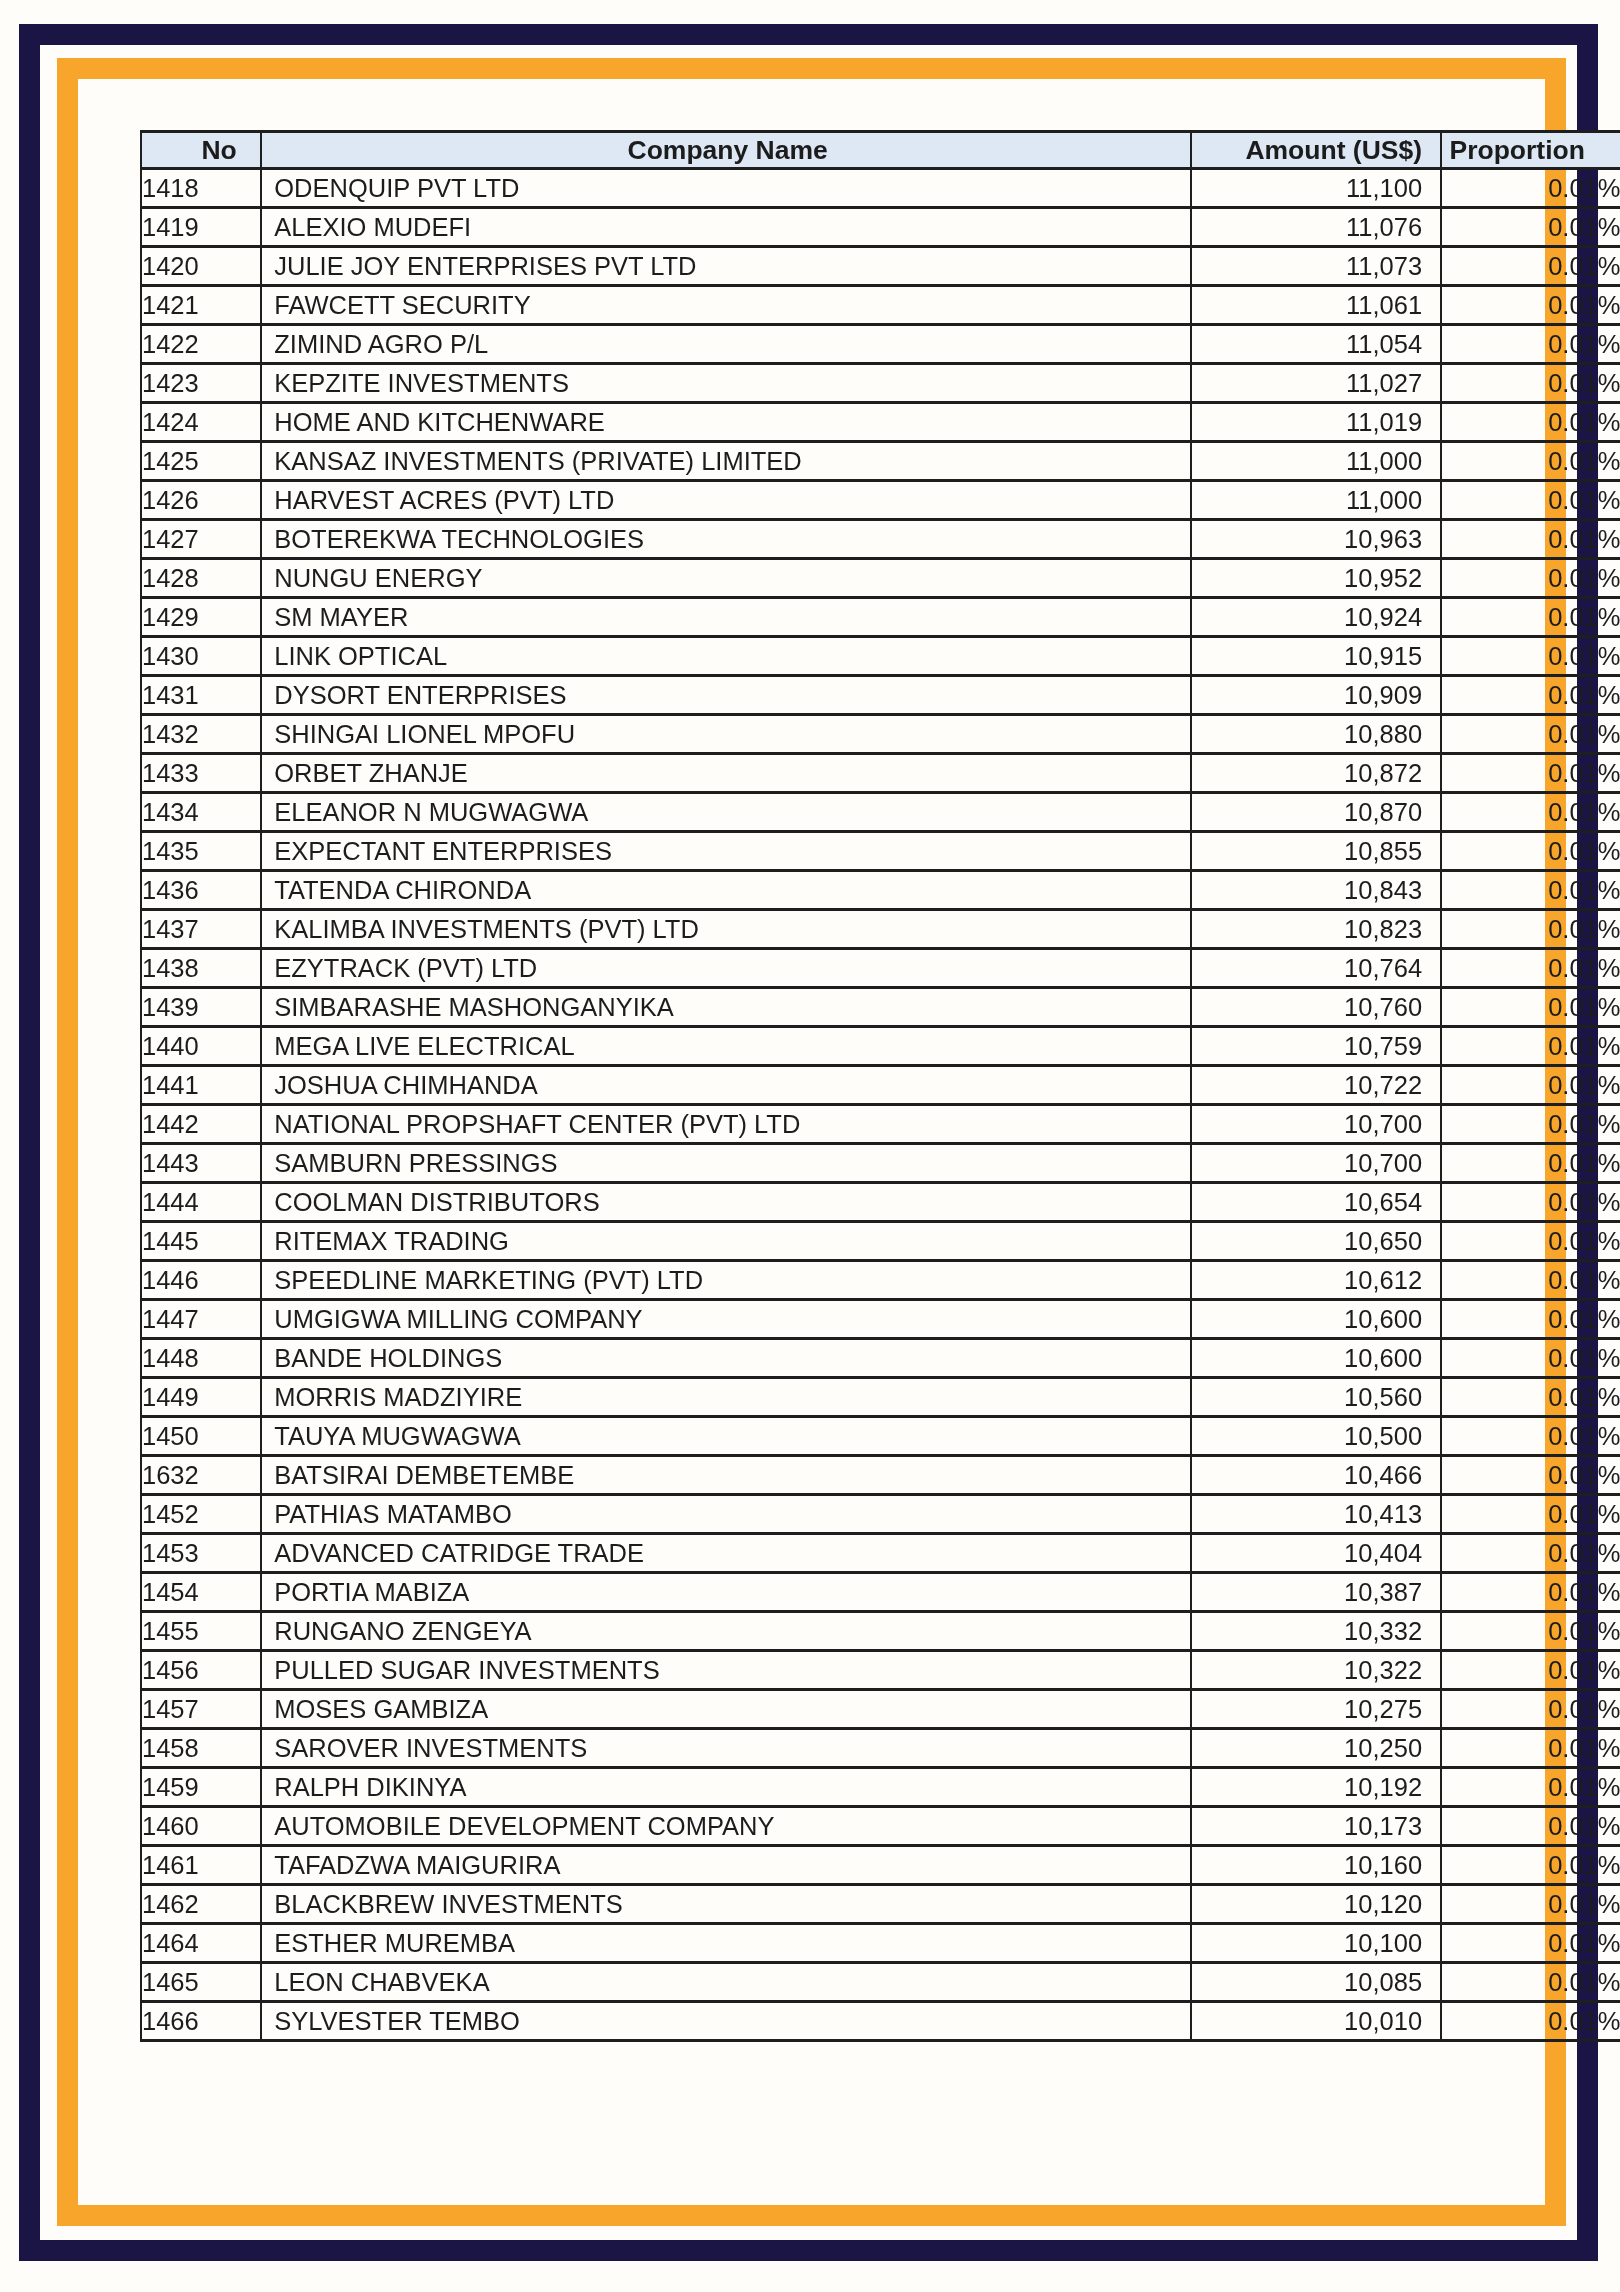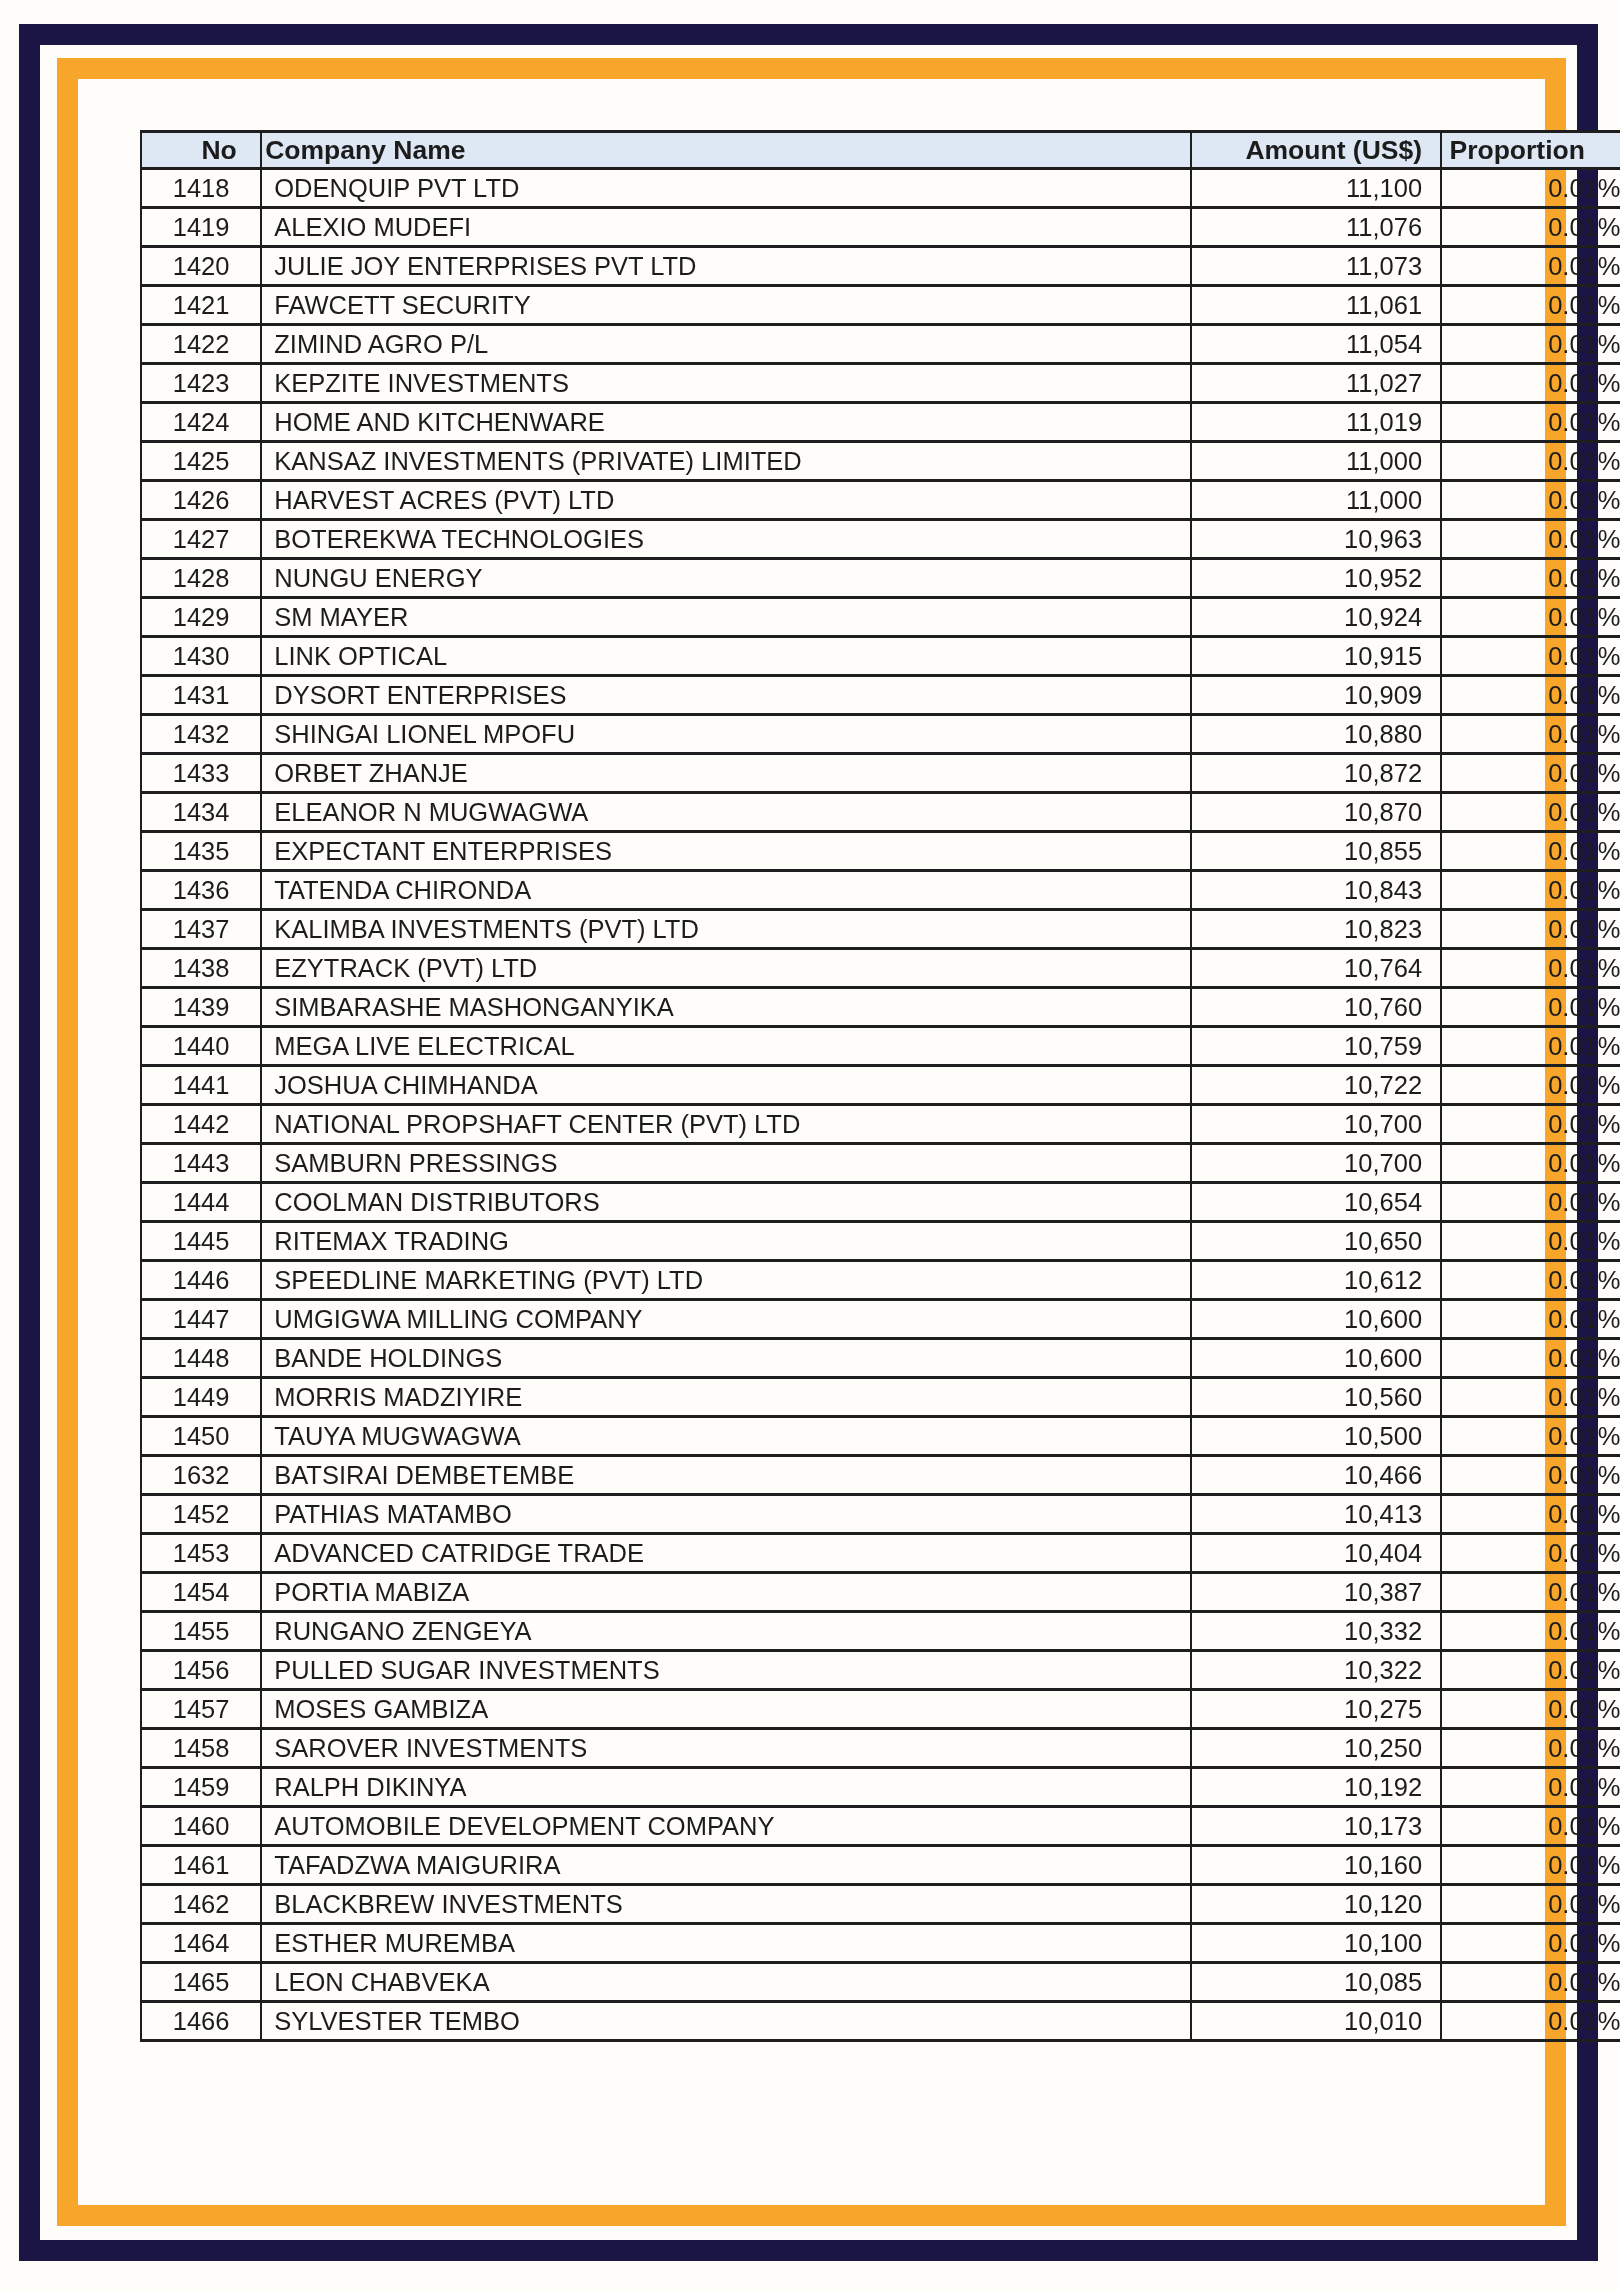--- a/index.html
+++ b/index.html
@@ -57,24 +57,24 @@
     line-height: 31px;
     padding: 0;
   }
   td {
     height: 39px;
     font-size: 25.5px;
     line-height: 33px;
     padding: 0;
   }
   th.h-no   { text-align: right; padding-right: 23.5px; }
-  th.h-name { text-align: left;  padding-left: 3px; }
+  th.h-name { text-align: center;  padding-left: 3px; }
   th.h-amt  { text-align: right; padding-right: 17.6px; }
   th.h-prop { text-align: left;  padding-left: 7.8px; }
-  td.no     { text-align: center; }
+  td.no     { }
   td.name   { text-align: left;  padding-left: 12px; }
   td.amount { text-align: right; padding-right: 17.6px; }
   td.prop   { text-align: center; padding-left: 48px; }
 </style>
 </head>
 <body style="--navy: #1a1545; --orange: #f8a62b; --header-bg: #dde8f4;">
 
 <div>
   <div class="frame-navy"></div>
   <div class="frame-orange"></div>

